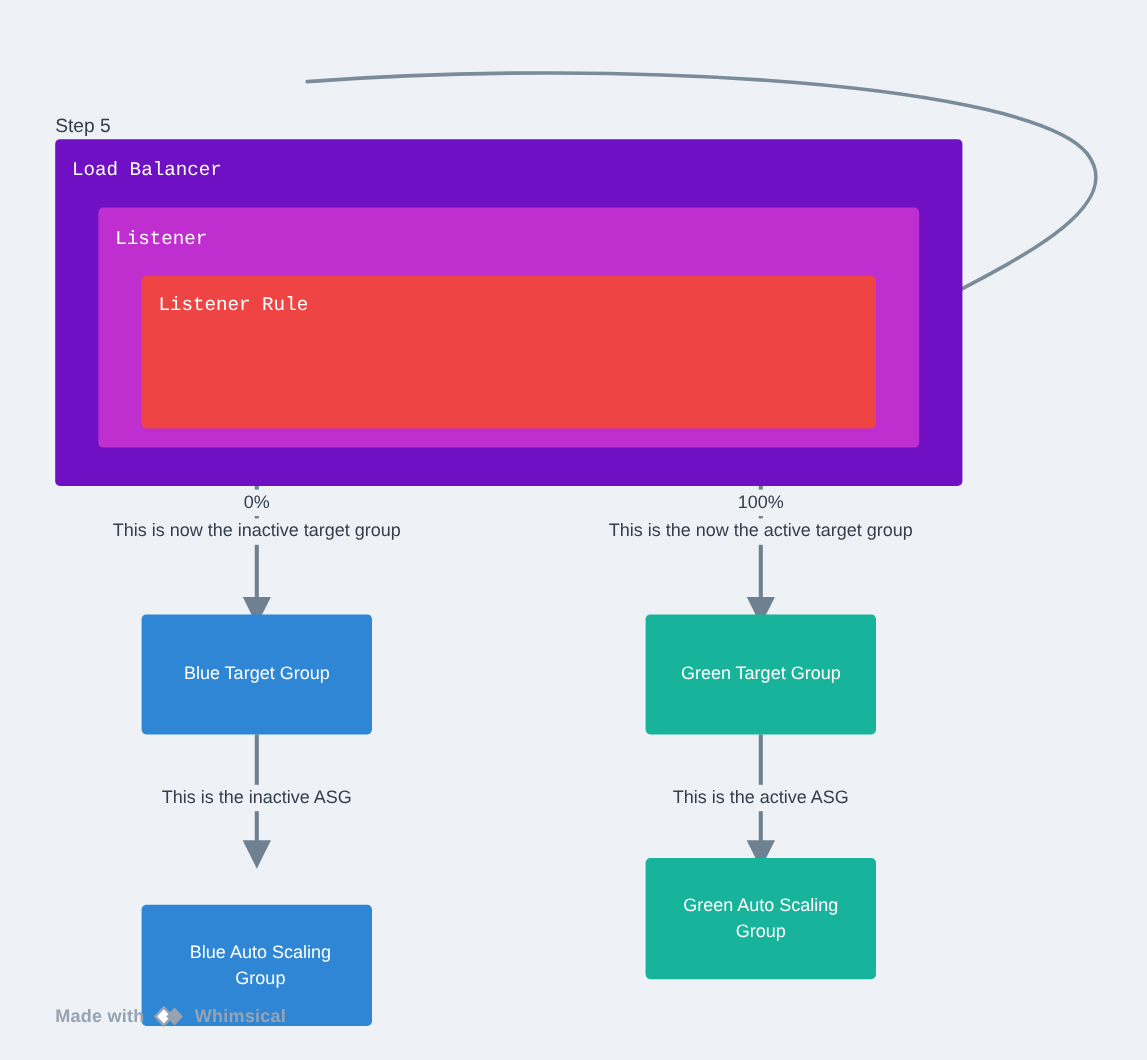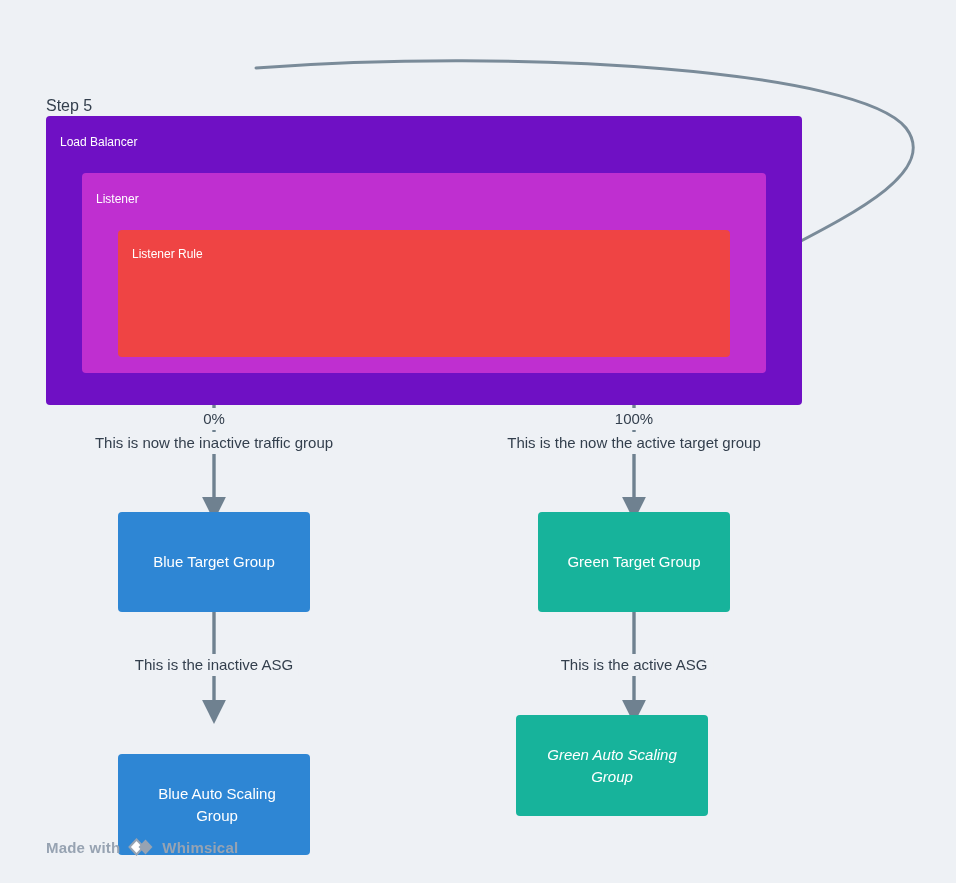--- a/index.html
+++ b/index.html
@@ -35,23 +35,24 @@
   }
 
   
   .box {
     position: absolute;
     box-sizing: border-box;
     border-radius: 4px;
   }
   .box-title {
     position: absolute;
-    font-size: 12px;
+    font-size: 16px;
     line-height: 20px;
     color: #ffffff;
+    font-family: Liberation Mono, monospace;
   }
 
   #load-balancer {
     left: 46px;
     top: 116px;
     width: 756px;
     height: 289px;
     background: #6f10c4;
   }
   #load-balancer > .box-title {
@@ -96,21 +97,21 @@
     font-size: 15px;
     line-height: 22px;
     padding: 0 14px;
   }
   .node.blue  { background: #2e86d4; align-items: center; }
   .node.green { background: #17b39b; }
 
   #blue-target-group   { left: 118px; top: 512px; width: 192px; height: 100px; }
   #green-target-group  { left: 538px; top: 512px; width: 192px; height: 100px; }
   #blue-asg            { left: 118px; top: 754px; width: 192px; height: 101px; padding-left: 20px; }
-  #green-asg           { left: 516px; top: 715px; width: 192px; height: 101px; font-style: italic; }
+  #green-asg           { left: 538px; top: 715px; width: 192px; height: 101px; }
 
   
   .svg-layer {
     position: absolute;
     left: 0;
     top: 0;
     width: 956px;
     height: 883px;
     pointer-events: none;
   }
@@ -199,21 +200,21 @@
     <div class="box" id="listener">
       <div class="box-title">Listener</div>
 
       <div class="box" id="listener-rule">
         <div class="box-title">Listener Rule</div>
       </div>
     </div>
   </div>
 
   <div class="edge-pct" style="left:214px; top:408px;">0%</div>
-  <div class="edge-label" style="left:214px; top:432px;">This is now the inactive traffic group</div>
+  <div class="edge-label" style="left:214px; top:432px;">This is now the inactive target group</div>
 
   <div class="edge-pct" style="left:634px; top:408px;">100%</div>
   <div class="edge-label" style="left:634px; top:432px;">This is the now the active target group</div>
 
   <div class="edge-label" style="left:214px; top:654px;">This is the inactive ASG</div>
   <div class="edge-label" style="left:634px; top:654px;">This is the active ASG</div>
 
   <div class="node blue" id="blue-target-group">
     <span>Blue Target Group</span>
   </div>

